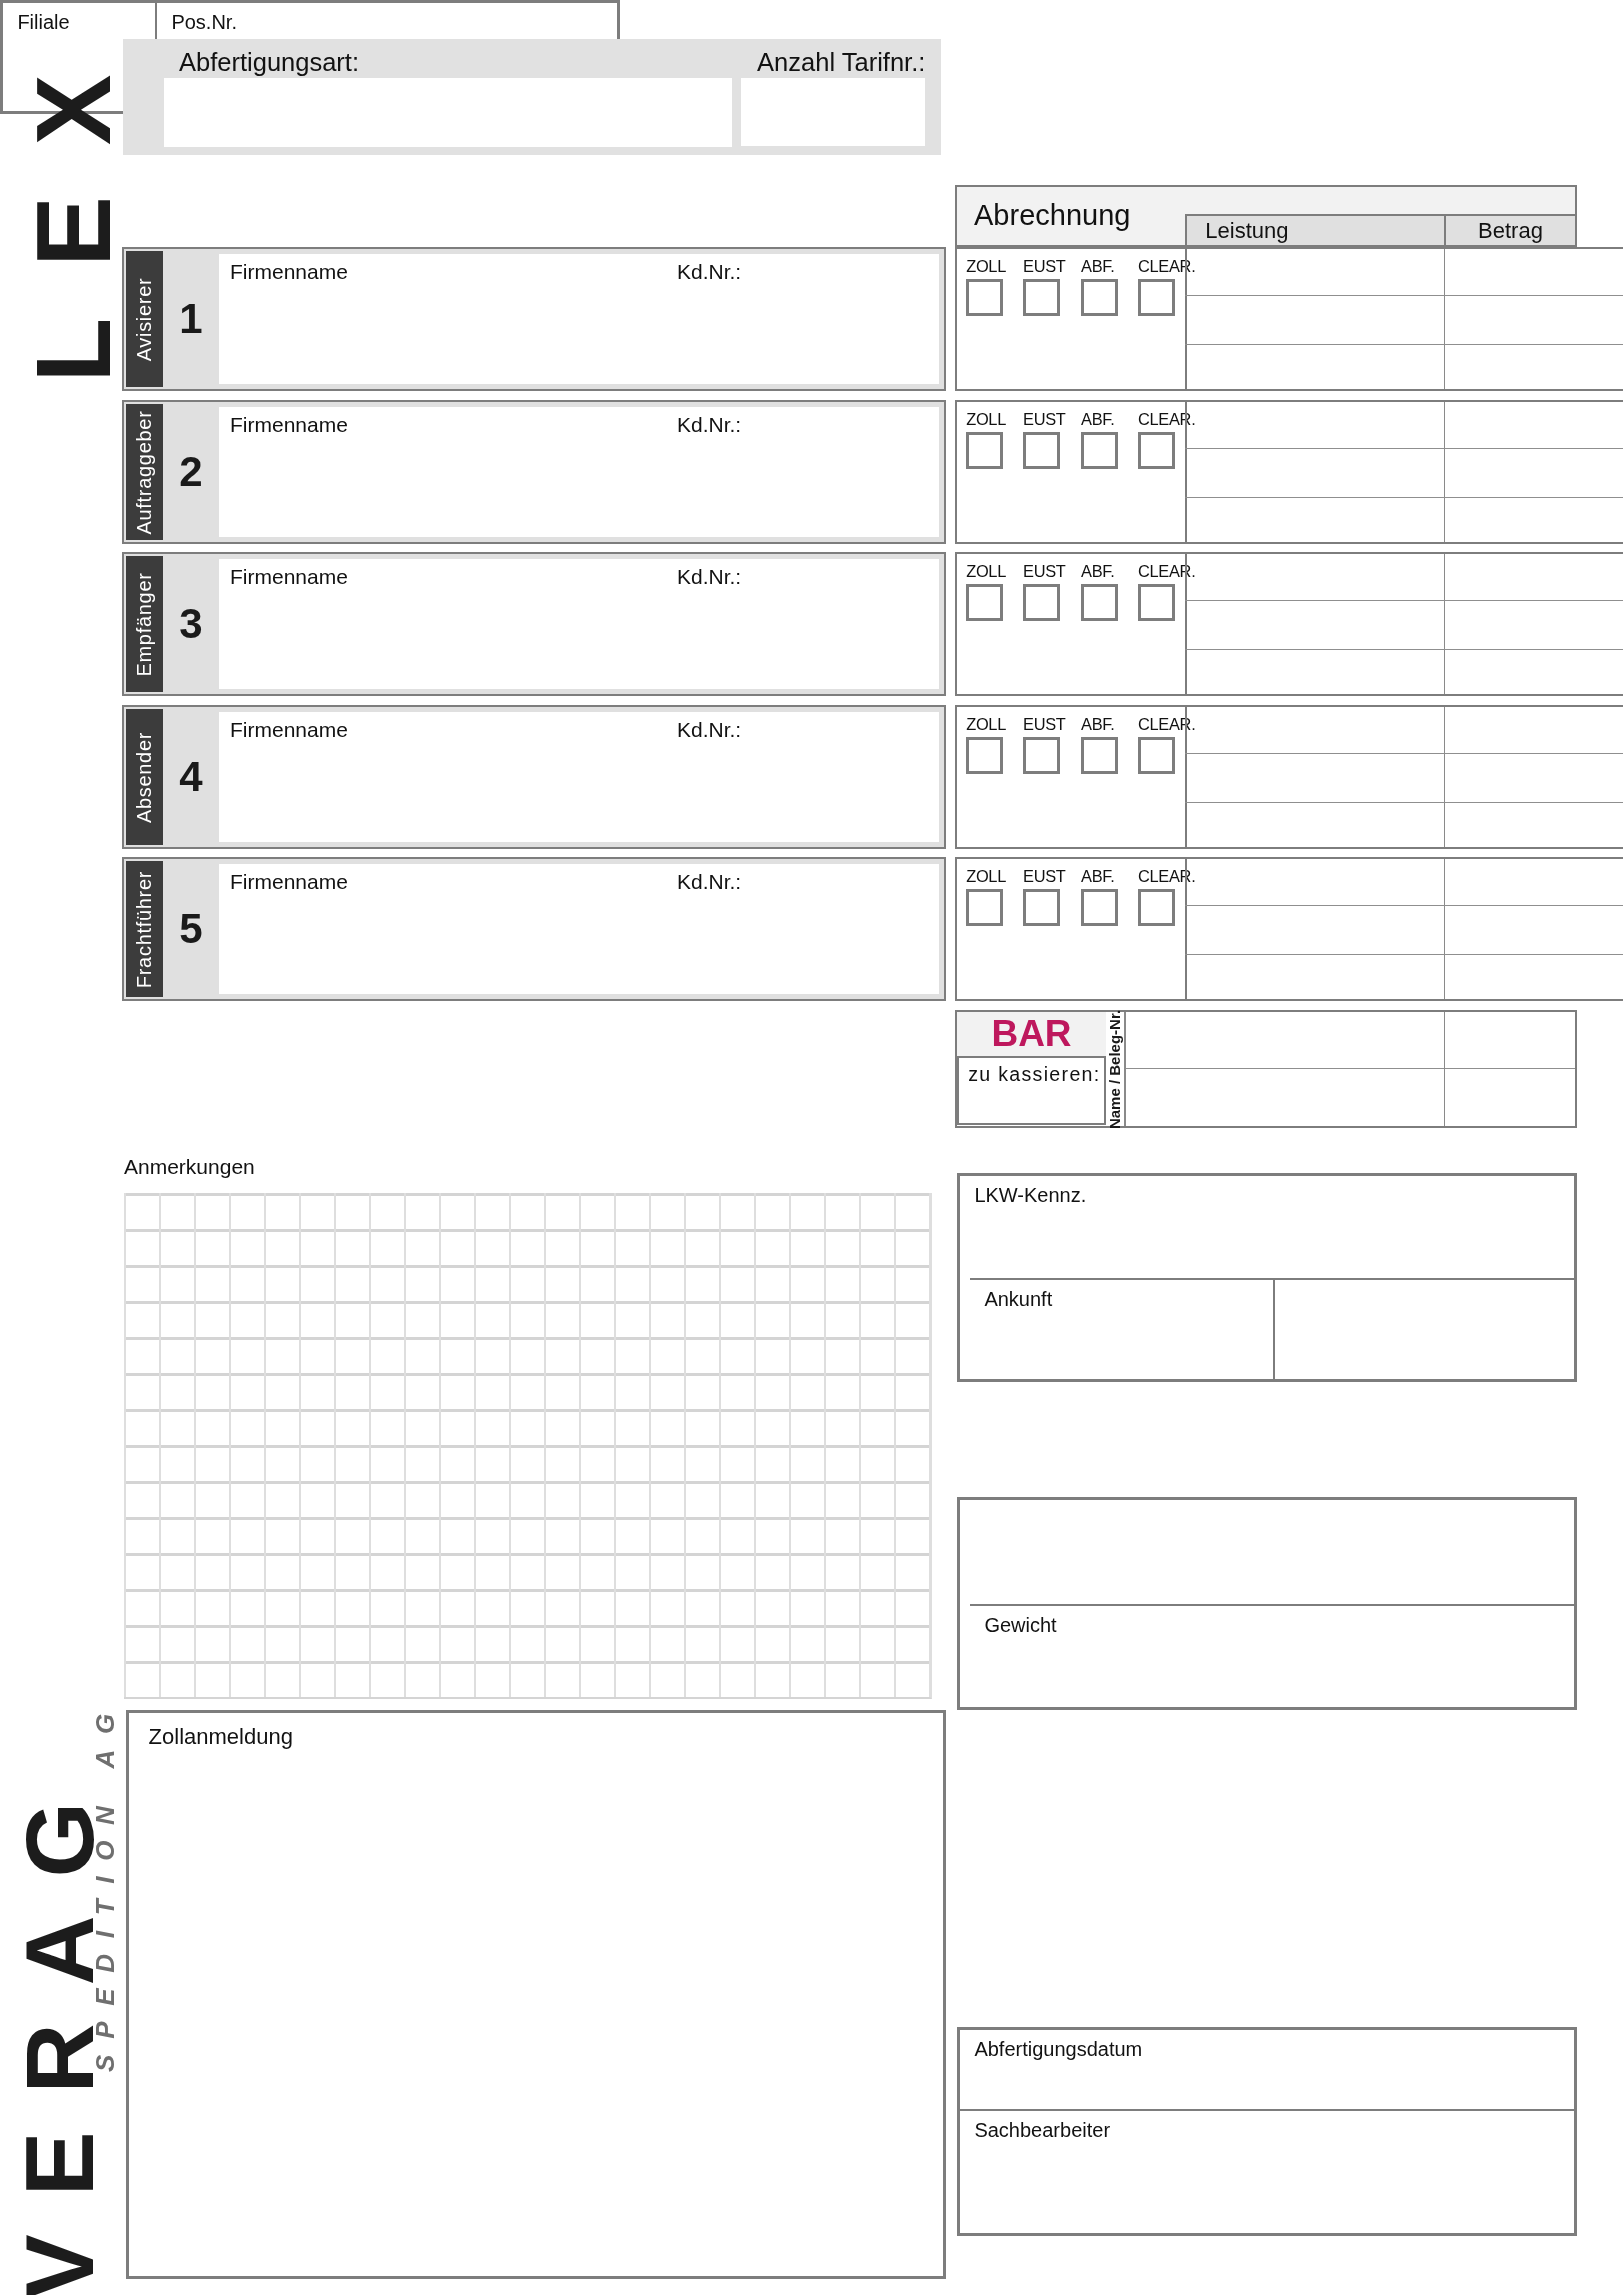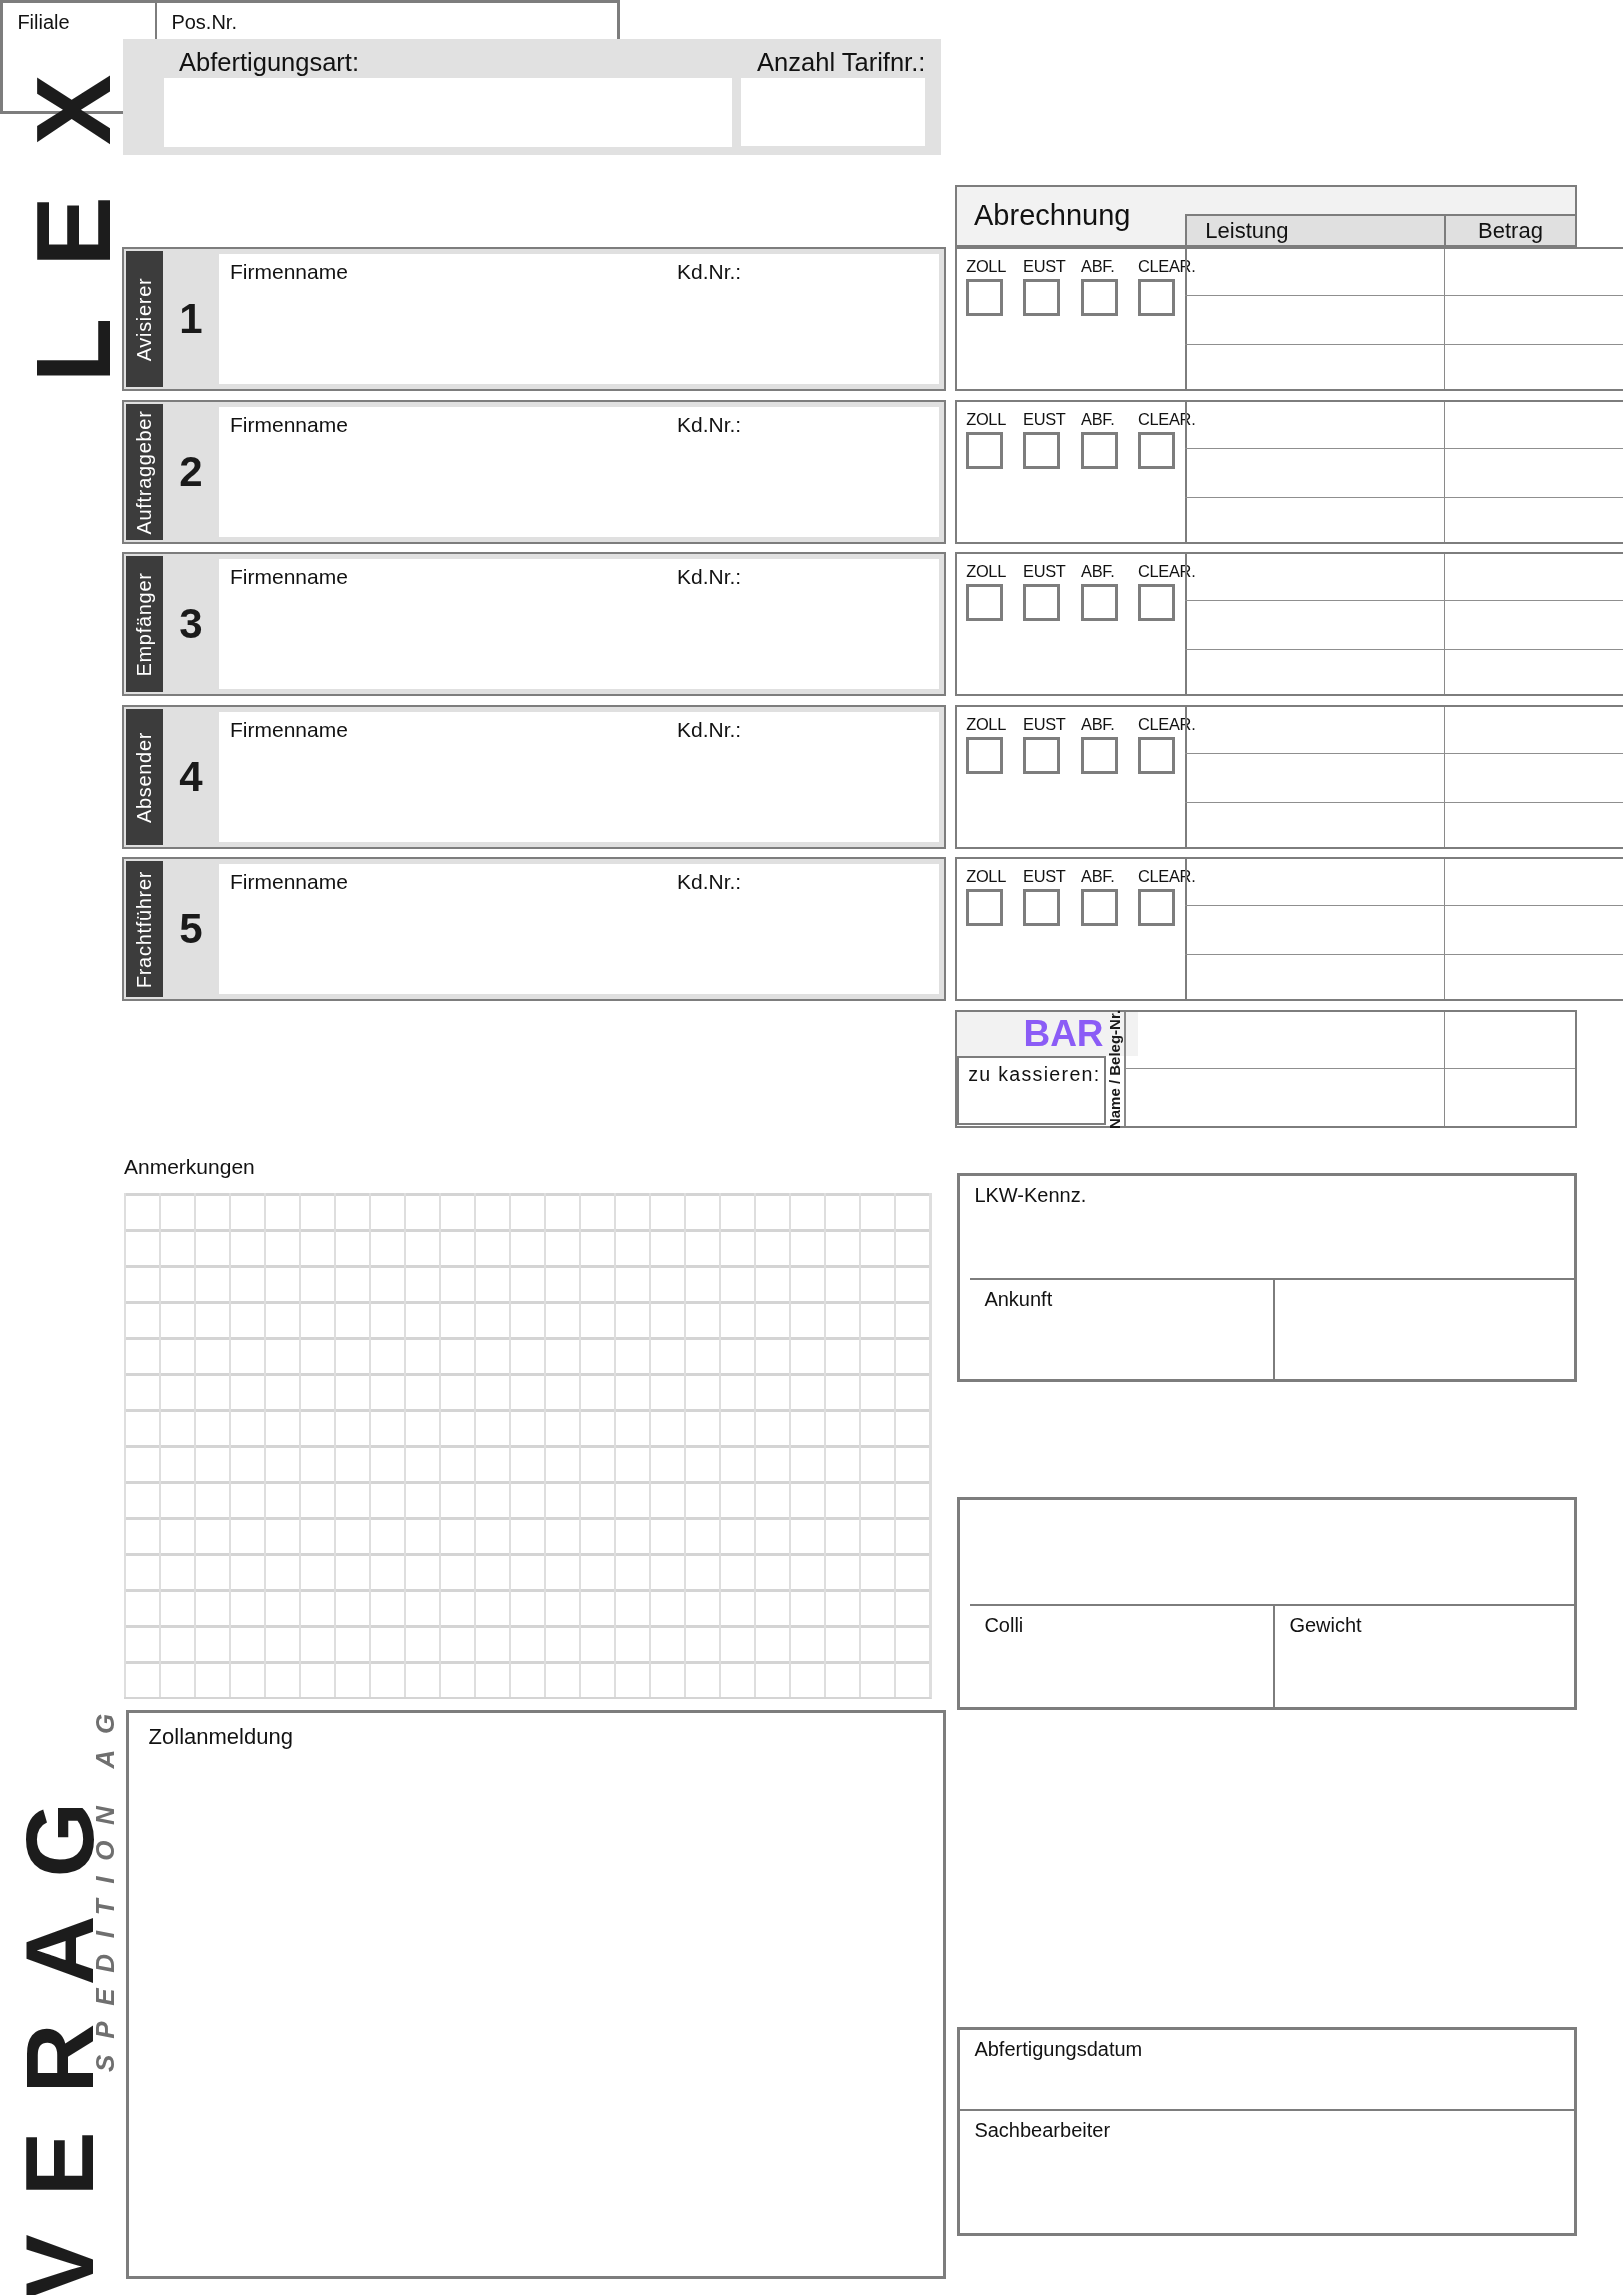--- a/index.html
+++ b/index.html
@@ -45,21 +45,21 @@
   .ab-block .vline{position:absolute;top:0;bottom:0;width:2px;background:#7d7d7d;}
   .ab-block .vline.thin{width:1.3px;background:#8a8a8a;}
   .ab-block .hline{position:absolute;left:228px;right:0;height:1.3px;background:#8f8f8f;}
   .cell{position:absolute;}
   .cbi{position:absolute;top:7.9px;width:43px;}
   .cbl{font-size:16.4px;letter-spacing:-0.3px;color:#121212;height:22px;}
   .cbx{width:31px;height:31px;border:3.3px solid #7d7d7d;background:#fff;}
   
   .bar-block{left:955px;top:1010px;width:622px;height:118px;box-sizing:border-box;border:2.6px solid #7d7d7d;background:#fff;}
   .bar-head{position:absolute;left:0;top:0;width:149px;height:44px;background:#f2f2f2;
-            display:flex;align-items:center;justify-content:center;font-size:37px;font-weight:bold;color:#8b5cf6;padding-left:32px;}
+            display:flex;align-items:center;justify-content:center;font-size:37px;font-weight:bold;color:#be185d;}
   .zukass{position:absolute;left:0;top:44px;width:149px;height:69px;box-sizing:border-box;
           border:2.6px solid #7d7d7d;background:#fff;}
   .zukass .zl{font-size:19.6px;letter-spacing:1.3px;padding:5.2px 0 0 9.2px;display:block;color:#121212;}
   .namestrip{position:absolute;left:149px;top:0;bottom:0;width:19.6px;border-right:2px solid #8a8a8a;
              display:flex;align-items:center;justify-content:center;box-sizing:border-box;}
   .namestrip .vtxt{font-size:15px;font-weight:bold;color:#1a1a1a;}
   .bar-hline{position:absolute;left:169px;right:0;top:56px;height:1.3px;background:#8f8f8f;}
   .bar-vline{position:absolute;left:487px;top:0;bottom:0;width:1.3px;background:#8a8a8a;}
   
   .note-label{left:124px;top:1155px;font-size:21px;color:#121212;}
@@ -134,23 +134,20 @@
     </div>
     <div class="split" style="top:102px;bottom:0;">
       <div class="sc1">
         <span class="boxlabel">Ankunft</span>
       </div>
     </div>
   </div>
 
   <div class="rbox" style="top:1497px;height:213px;">
     <div class="split" style="top:104px;bottom:0;">
-      <div class="sc1">
-        <span class="boxlabel">Colli</span>
-      </div>
       <div class="sc2">
         <span class="boxlabel">Gewicht</span>
       </div>
     </div>
   </div>
 
   <div class="abs zoll-box">
     <span class="boxlabel">Zollanmeldung</span>
   </div>
 

